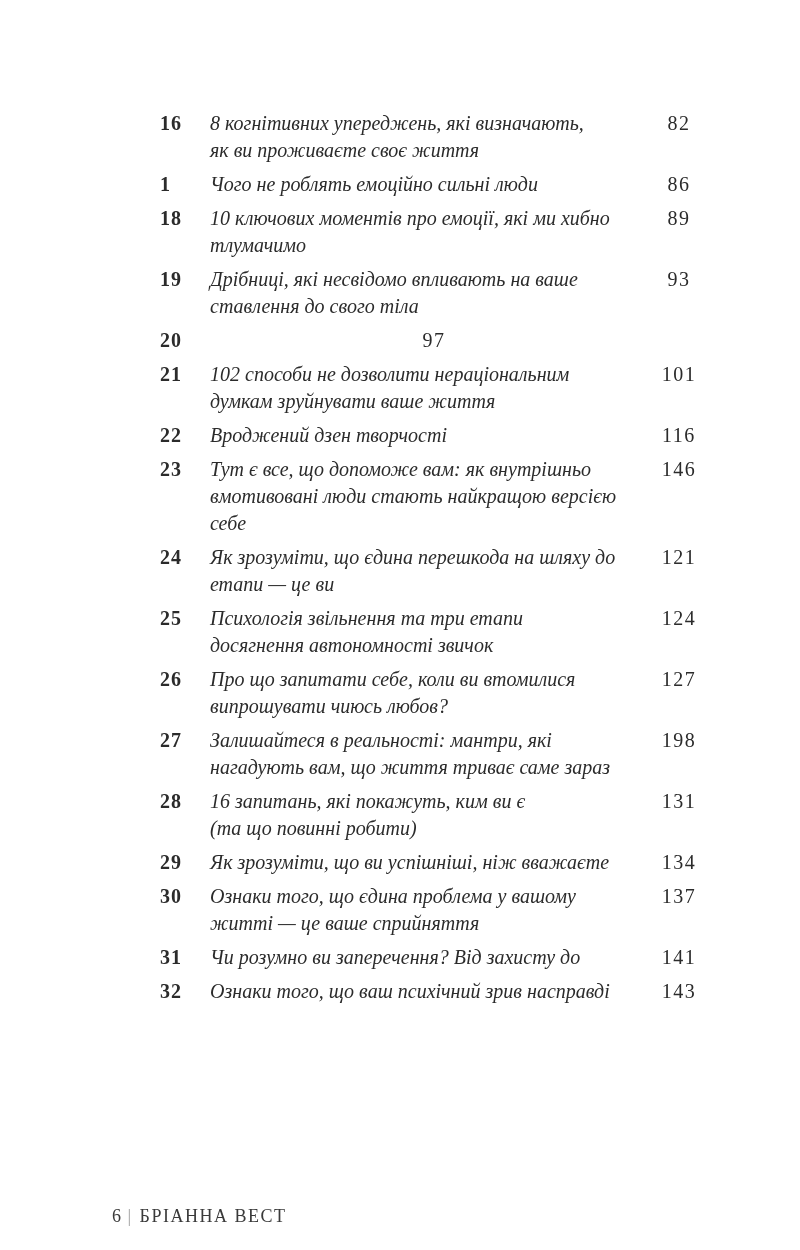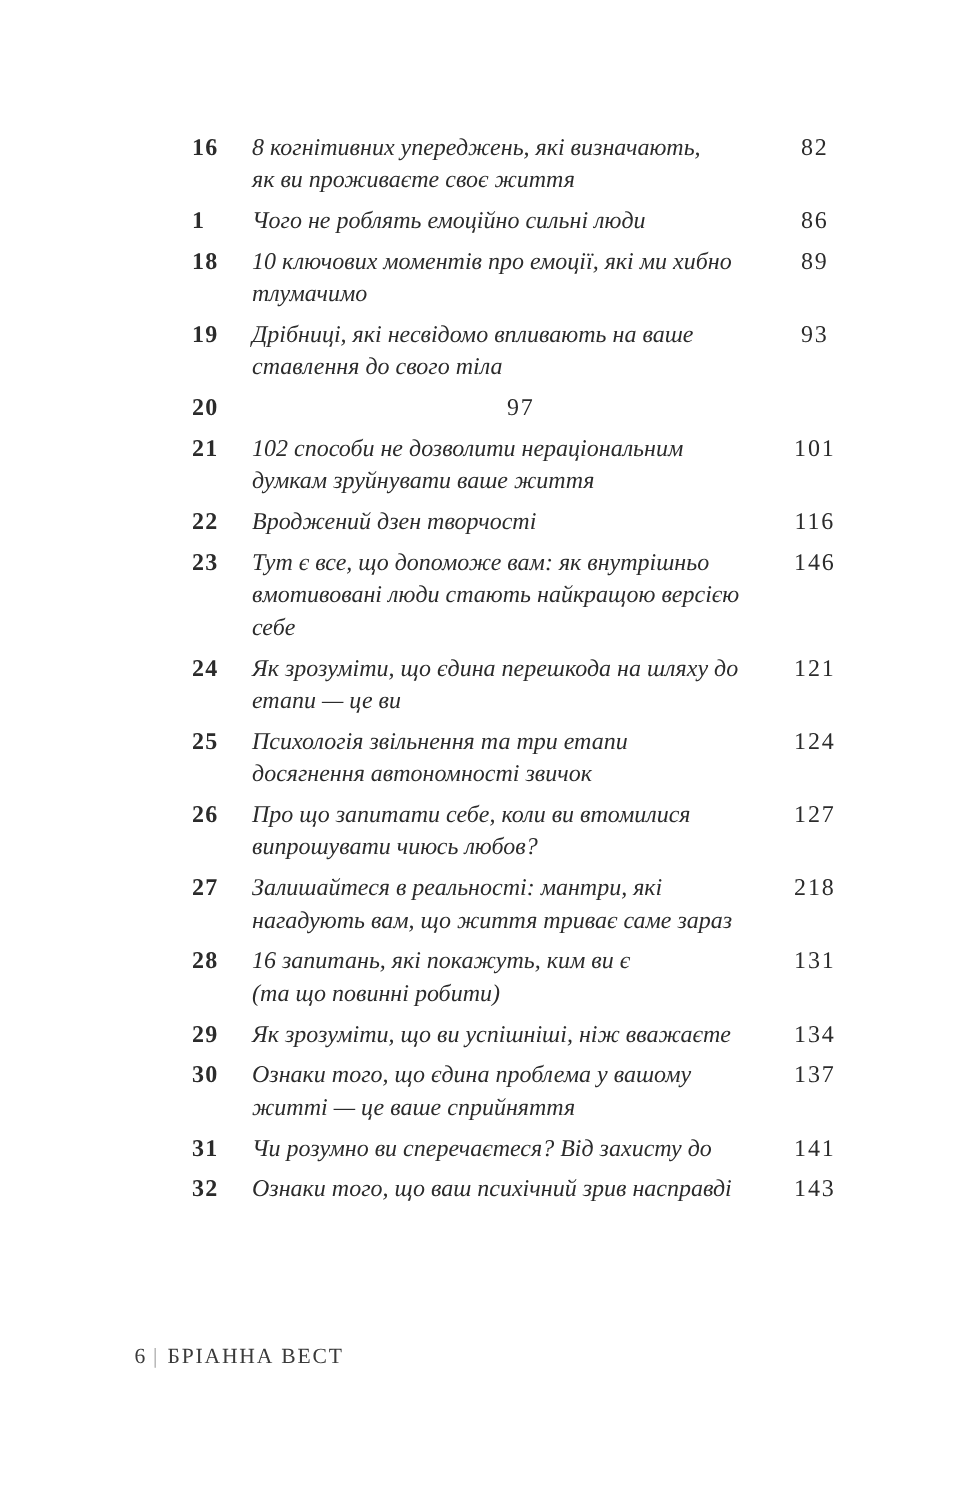--- a/index.html
+++ b/index.html
@@ -44,21 +44,21 @@
   }
   .pageno {
     font-size: 20px;
     line-height: 27px;
     letter-spacing: 1.5px;
     text-align: center;
   }
   .footer {
     position: absolute;
     left: 112px;
-    top: 1118px;
+    top: 1204px;
     font-size: 18px;
     line-height: 24px;
     color: #3a3a3a;
     letter-spacing: 1.5px;
     text-align: center;
   }
   .footer .sep {
     color: #a0a0a0;
     margin: 0 7px 0 5px;
     font-weight: normal;
@@ -163,21 +163,21 @@
         </div>
       <div class="pageno">127</div>
     </div>
 
     <div class="entry">
       <div class="num">27</div>
       <div class="title">
           <div class="line">Залишайтеся в реальності: мантри, які</div>
           <div class="line">нагадують вам, що життя триває саме зараз</div>
         </div>
-      <div class="pageno">218</div>
+      <div class="pageno">198</div>
     </div>
 
     <div class="entry">
       <div class="num">28</div>
       <div class="title">
           <div class="line">16 запитань, які покажуть, ким ви є</div>
           <div class="line">(та що повинні робити)</div>
         </div>
       <div class="pageno">131</div>
     </div>
@@ -195,21 +195,21 @@
       <div class="title">
           <div class="line">Ознаки того, що єдина проблема у вашому</div>
           <div class="line">житті — це ваше сприйняття</div>
         </div>
       <div class="pageno">137</div>
     </div>
 
     <div class="entry">
       <div class="num">31</div>
       <div class="title">
-          <div class="line">Чи розумно ви сперечаєтеся? Від захисту до</div>
+          <div class="line">Чи розумно ви заперечення? Від захисту до</div>
         </div>
       <div class="pageno">141</div>
     </div>
 
     <div class="entry">
       <div class="num">32</div>
       <div class="title">
           <div class="line">Ознаки того, що ваш психічний зрив насправді</div>
         </div>
       <div class="pageno">143</div>

